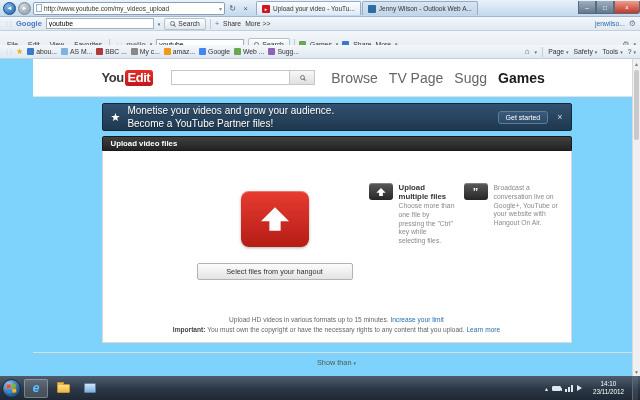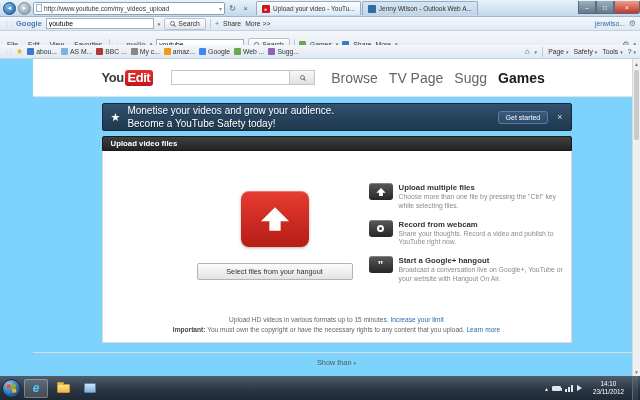--- a/index.html
+++ b/index.html
@@ -95,21 +95,21 @@
   .section-bar { margin-top:5px; height:15px; background:linear-gradient(#404040,#232323); border:1px solid #1a1a1a;
     border-radius:2px 2px 0 0; display:flex; align-items:center; padding:0 8px; color:#fff; font-weight:bold; font-size:7.8px; }
   .card { position:relative; background:#fff; border:1px solid #d9d9d9; border-top:none; height:192px; }
 
   .upload-big { position:absolute; left:138px; top:40px; width:68px; height:56px; border-radius:8px;
     background:linear-gradient(#e73b31,#b51d15); box-shadow:inset 0 1px 0 rgba(255,255,255,.3), 0 1px 3px rgba(0,0,0,.3);
     display:flex; align-items:center; justify-content:center; cursor:pointer; }
   .select-btn { position:absolute; left:94px; top:112px; width:156px; height:17px; border:1px solid #b3b3b3; border-radius:2px;
     background:linear-gradient(#fcfcfc,#e3e3e3); font-size:7.3px; color:#333; display:flex; align-items:center; justify-content:center; cursor:pointer; }
 
-  .options { position:absolute; left:266px; top:32px; width:198px; display:flex; flex-direction:column; gap:9px; }
+  .options { position:absolute; left:266px; top:32px; width:198px; display:flex; gap:9px; }
   .option { display:flex; gap:6px; cursor:pointer; }
   .opt-icon { flex:none; width:24px; height:17px; border-radius:3px; background:linear-gradient(#5a5a5a,#262626);
     display:flex; align-items:center; justify-content:center; color:#fff; box-shadow:inset 0 1px 0 rgba(255,255,255,.25); }
   .opt-title { font-size:7.8px; font-weight:bold; color:#333; }
   .opt-desc { font-size:6.8px; color:#8a8a8a; line-height:1.3; margin-top:1px; }
   .ring { width:7px; height:7px; border:2px solid #fff; border-radius:50%; }
   .quote { font-size:11px; font-weight:bold; line-height:6px; }
 
   .footnotes { position:absolute; left:0; right:0; bottom:7px; text-align:center; font-size:6.6px; color:#666; line-height:1.5; }
   .footnotes .link { color:#2b6dad; cursor:pointer; }
@@ -307,21 +307,21 @@
         </div>
       </div>
     </div>
 
     <div class="yt-col">
 
       <div class="banner">
         <span class="banner-star">★</span>
         <div class="banner-text">
           <div>Monetise your videos and grow your audience.</div>
-          <div>Become a YouTube Safety today!</div>
+          <div>Become a YouTube Partner files!</div>
         </div>
         <div class="get-started">Get started</div>
         <span class="banner-close">×</span>
       </div>
 
       <div class="section-bar">
         <span>Upload video files</span>
       </div>
 
       <div class="card">
@@ -339,33 +339,23 @@
                   <path d="M32 5 L57 30 H42 V47 H22 V30 H7 Z" fill="#ffffff"></path>
                 </svg>
             </div>
             <div>
               <div class="opt-title">Upload multiple files</div>
               <div class="opt-desc">Choose more than one file by pressing the "Ctrl" key while selecting files.</div>
             </div>
           </div>
           <div class="option">
             <div class="opt-icon">
-                <span class="ring"></span>
-              </div>
-            <div>
-              <div class="opt-title">Record from webcam</div>
-              <div class="opt-desc">Share your thoughts. Record a video and publish to YouTube right now.</div>
-            </div>
-          </div>
-          <div class="option">
-            <div class="opt-icon">
                 <span class="quote">”</span>
               </div>
             <div>
-              <div class="opt-title">Start a Google+ hangout</div>
               <div class="opt-desc">Broadcast a conversation live on Google+, YouTube or your website with Hangout On Air.</div>
             </div>
           </div>
         </div>
 
         <div class="footnotes">
           <div>
             <span>Upload HD videos in various formats up to 15 minutes.</span>
             <span class="link">Increase your limit</span>
           </div>

